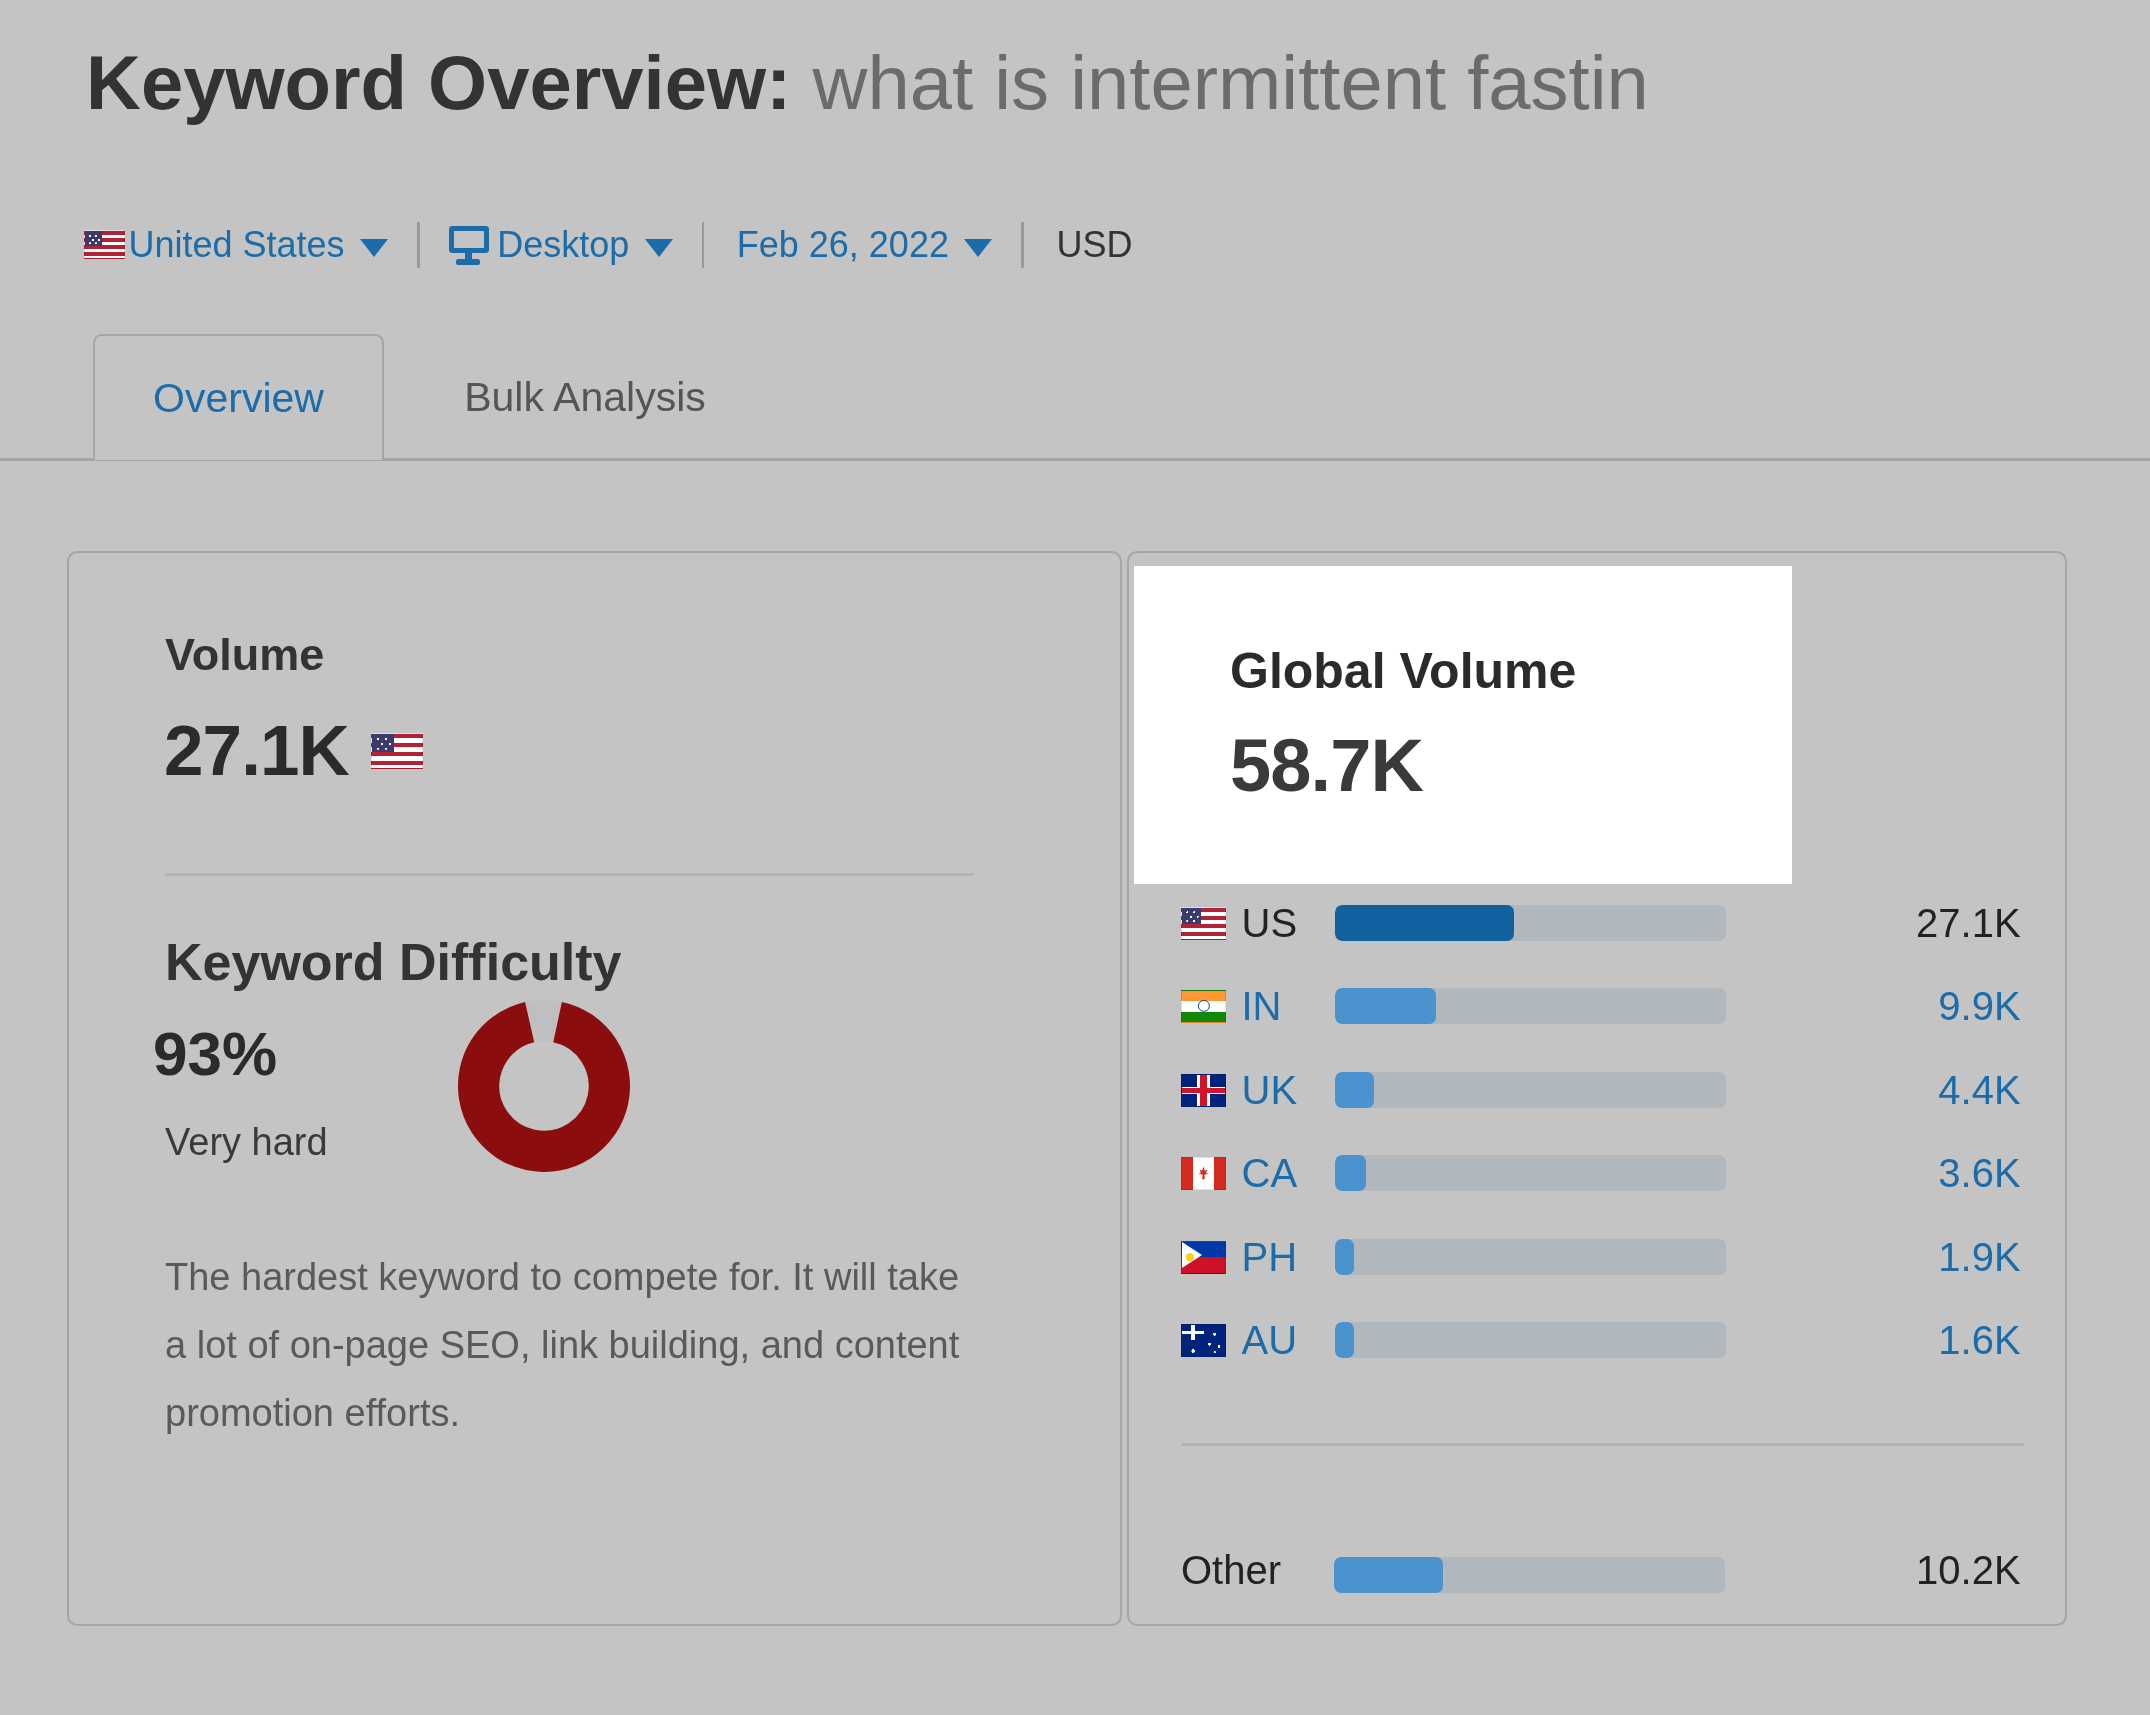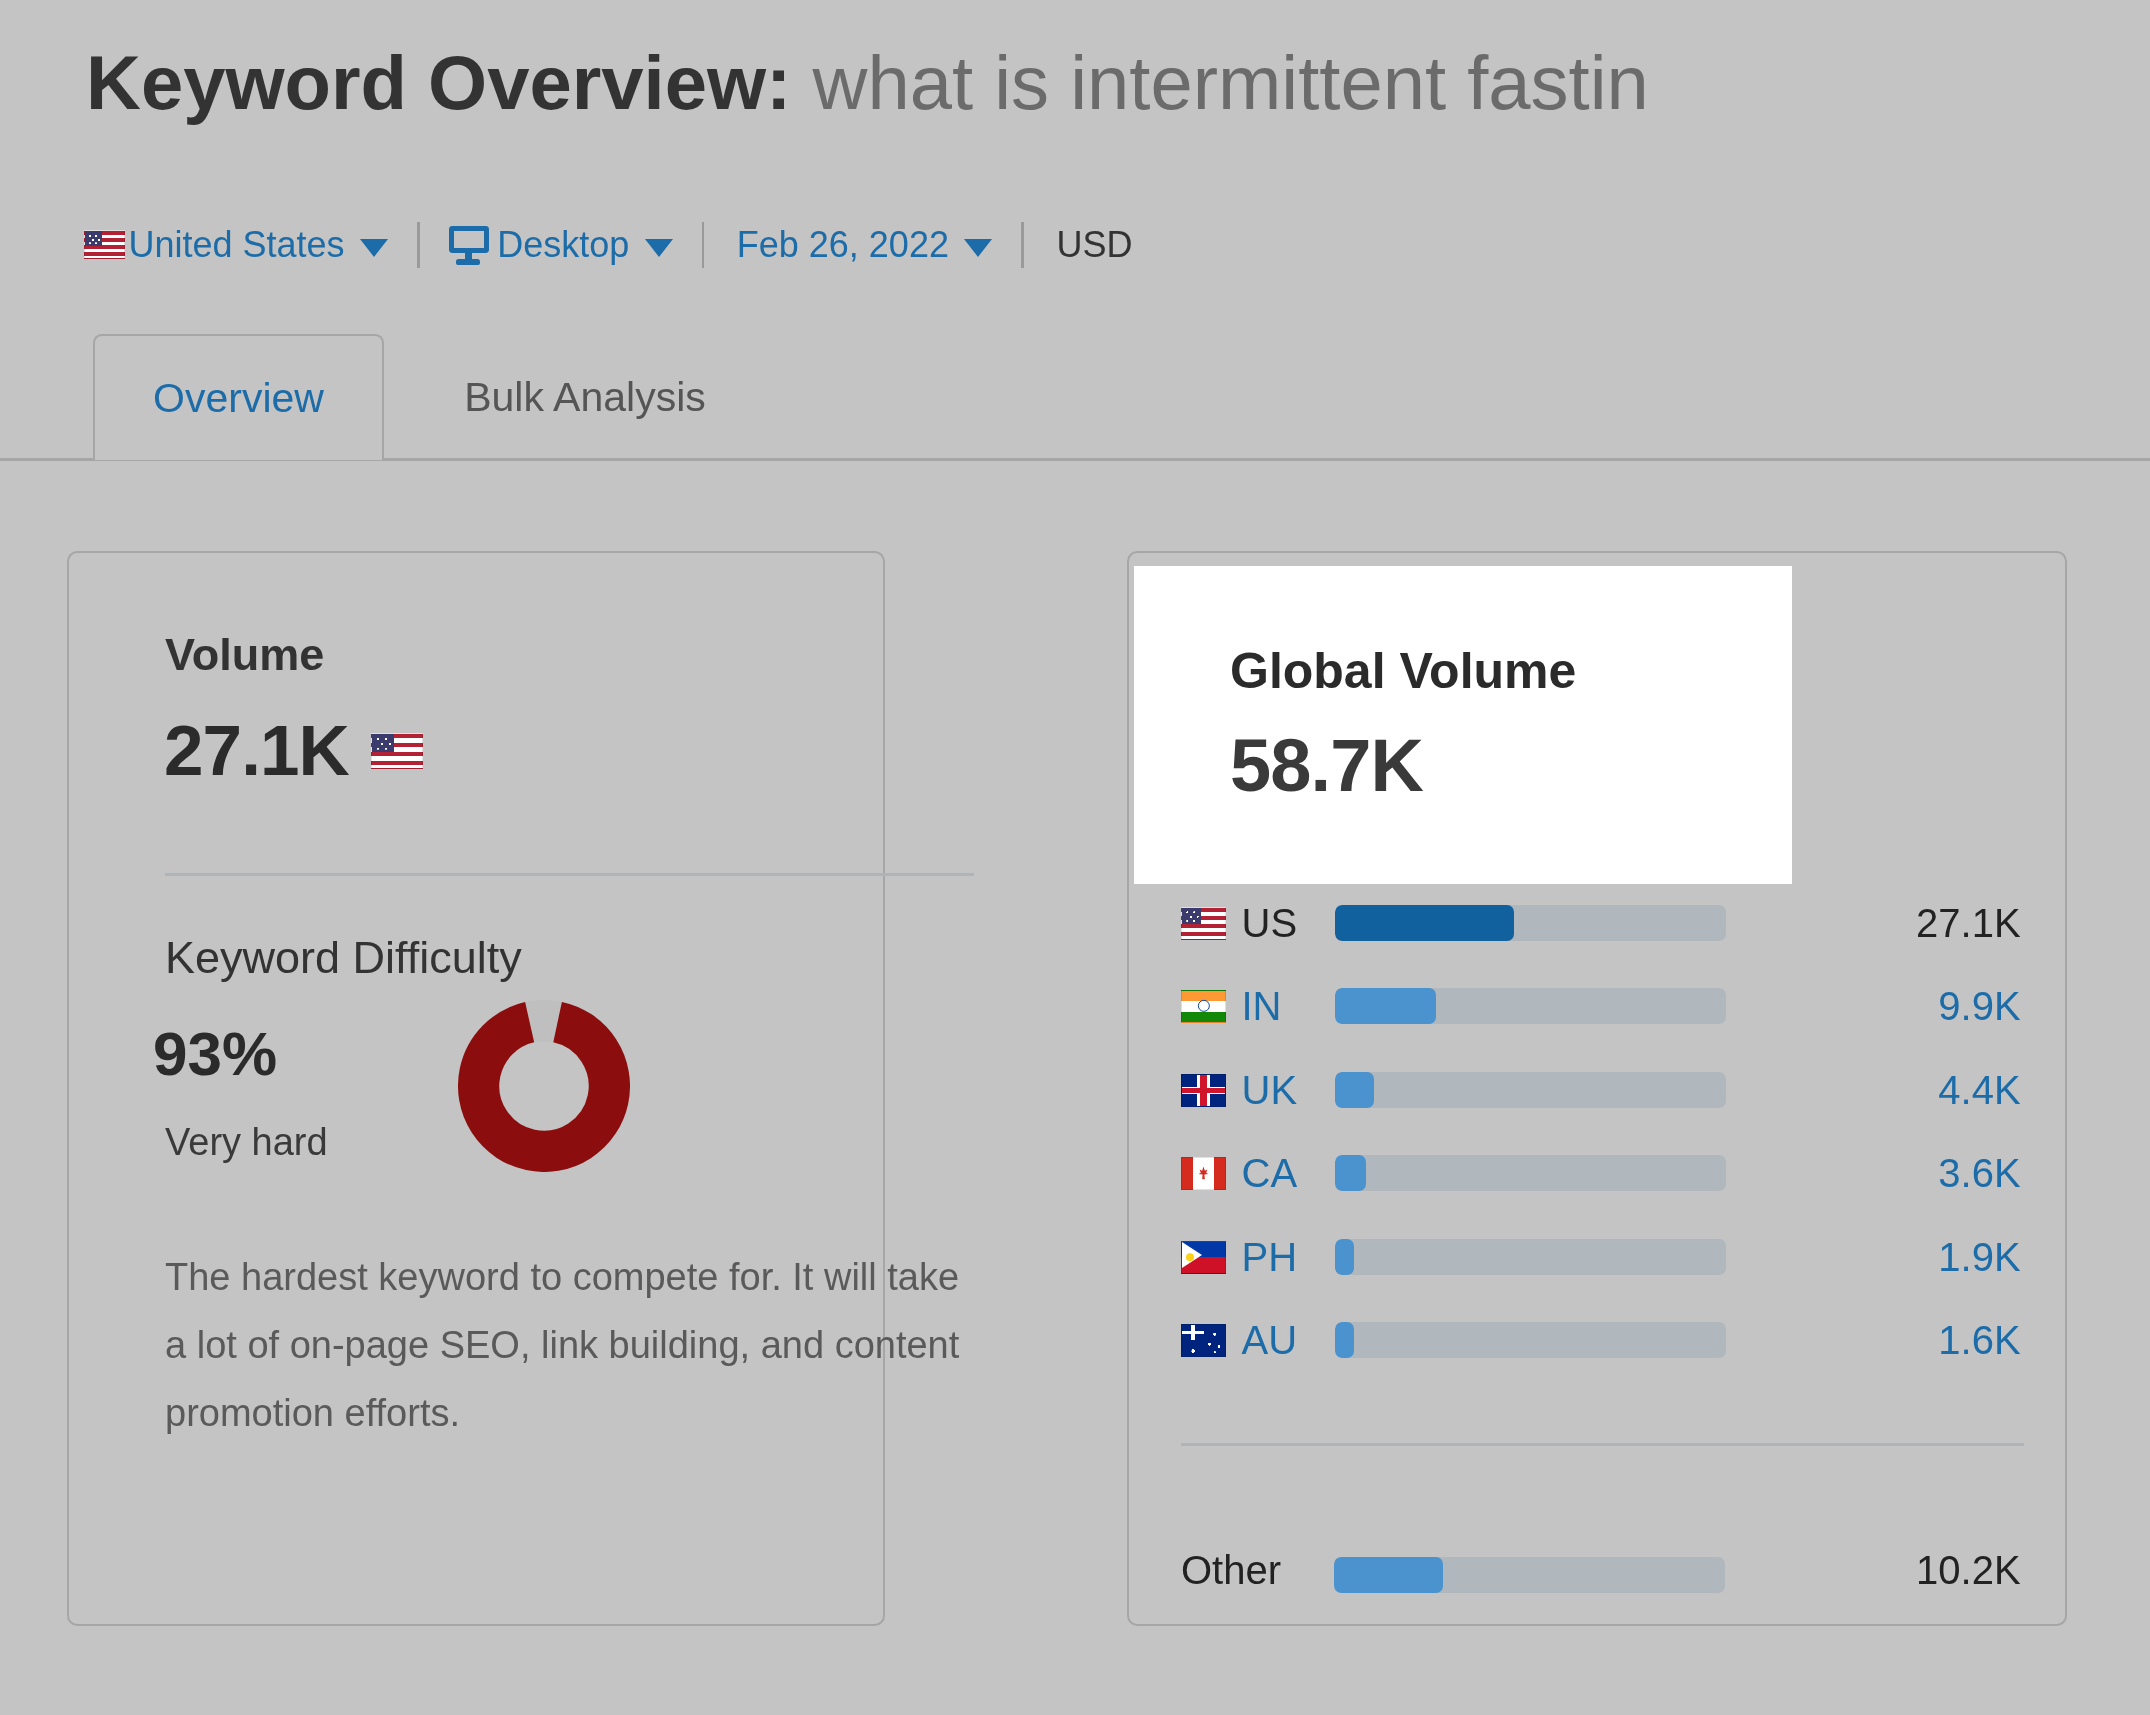--- a/index.html
+++ b/index.html
@@ -287,21 +287,21 @@
   }
 
   
   .card {
     position: absolute;
     border: 2.6px solid #a6a6a6;
     border-radius: 10.3px;
     box-sizing: border-box;
     background: #c4c4c4;
   }
-  #left-card  { left: 67px;  top: 551px; width: 818px; height: 1075px; }
+  #left-card  { left: 67px;  top: 551px; width: 1055px; height: 1075px; }
   #right-card { left: 1127px; top: 551px; width: 940px; height: 1075px; }
 
   
   #volume-label {
     position: absolute;
     left: 96px; top: 76px;
     font-size: 45px;
     font-weight: bold;
     color: #333333;
   }
@@ -323,22 +323,22 @@
   }
   #card-divider {
     position: absolute;
     left: 96px; top: 320px;
     width: 809px; height: 3.4px;
     background: #aeb4b8;
   }
   #kd-label {
     position: absolute;
     left: 96px; top: 379px;
-    font-size: 45px;
-    font-weight: normal;
+    font-size: 52px;
+    font-weight: bold;
     color: #333333;
   }
   #kd-value {
     position: absolute;
     left: 84px; top: 465px;
     font-size: 62px;
     font-weight: bold;
     color: #2b2b2b;
   }
   #kd-rating {

